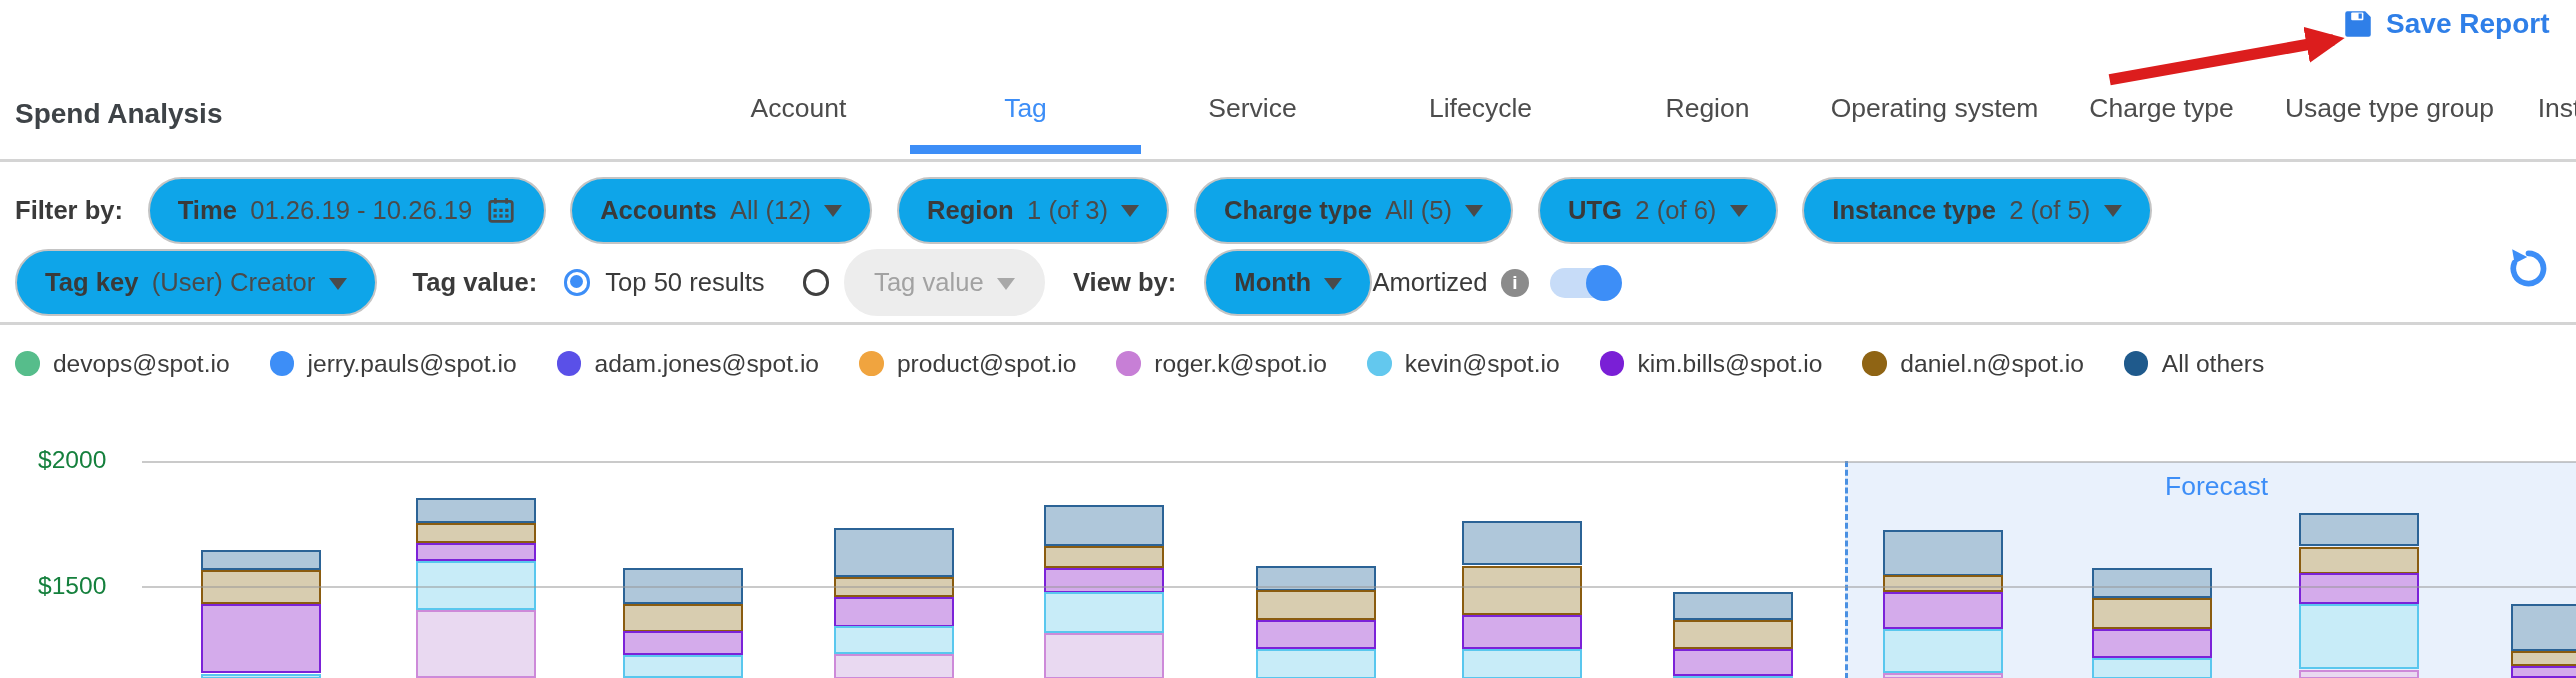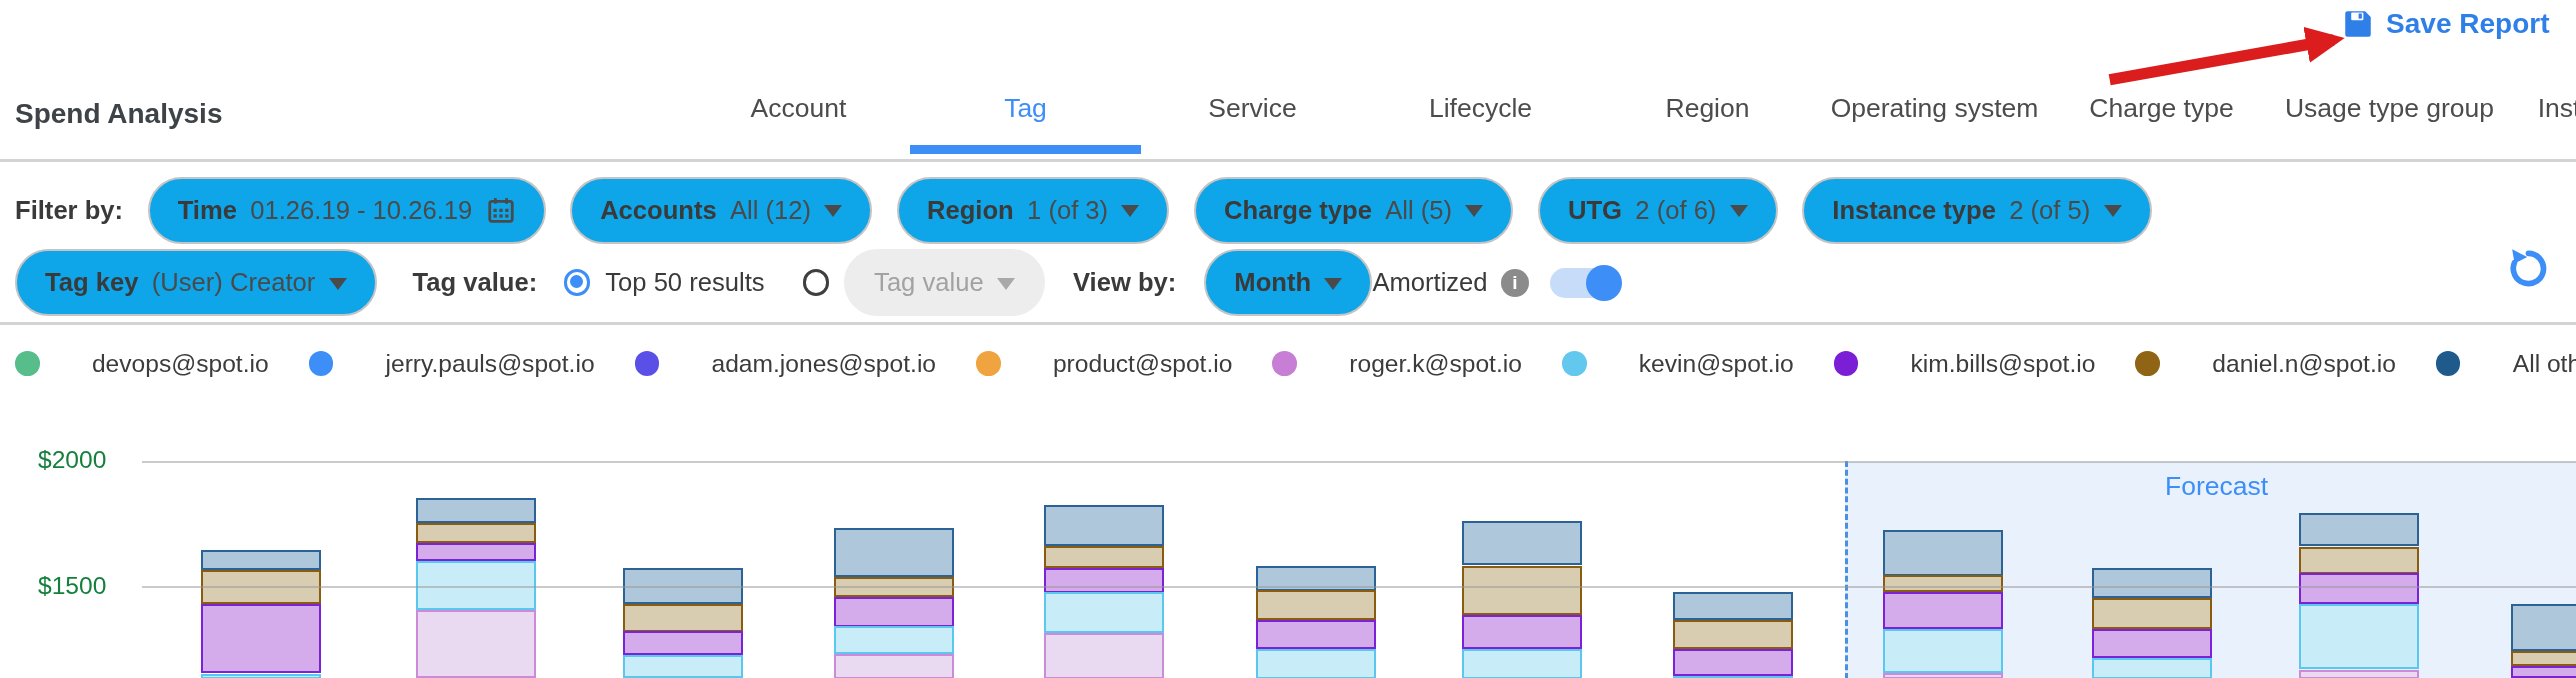--- a/index.html
+++ b/index.html
@@ -33,21 +33,21 @@
   .radio.off{border:3.3px solid #3f3f3f;}
   .info-icon{width:28px;height:28px;border-radius:50%;background:#8b8b8b;color:#fff;font-size:19px;font-weight:bold;display:flex;align-items:center;justify-content:center;cursor:pointer;flex:none;}
   .info-icon::after{content:"i";}
   .toggle{width:70px;height:30px;border-radius:16px;background:#c7dcf8;position:relative;cursor:pointer;flex:none;}
   .toggle .knob{position:absolute;right:-1.9px;top:-2.8px;width:36px;height:36px;border-radius:50%;background:#3d8ef7;}
   .reset-icon{position:absolute;right:23px;top:244px;width:49px;height:49px;cursor:pointer;}
   
   .legend{position:absolute;left:15px;top:341px;height:45px;display:flex;align-items:center;gap:40px;}
   .legend-item{display:flex;align-items:center;gap:13.3px;cursor:pointer;white-space:nowrap;}
   .legend-dot{width:24.6px;height:24.6px;border-radius:50%;flex:none;}
-  .legend-label{font-size:24.6px;color:#3c3c3c;margin-left:39px;}
+  .legend-label{font-size:24.6px;color:#3c3c3c;}
   
   #chart{position:absolute;left:0;top:398px;width:2576px;height:280px;}
   .forecast-bg{position:absolute;top:64px;height:216px;background:#e9f1fc;}
   .forecast-line{position:absolute;top:63px;width:0;height:218px;border-left:3.8px dashed #4a90e2;}
   .forecast-label{position:absolute;top:24.6px;font-size:26.5px;color:#3d8ef7;}
   .gridline{position:absolute;left:142px;width:2434px;height:1.9px;background:rgba(150,150,150,0.5);z-index:5;}
   .ytick{position:absolute;left:38px;width:95px;text-align:left;font-size:24.6px;color:#15803d;}
   .seg{position:absolute;box-sizing:border-box;border-style:solid;border-width:2.8px;z-index:2;}
 </style>
 </head>

